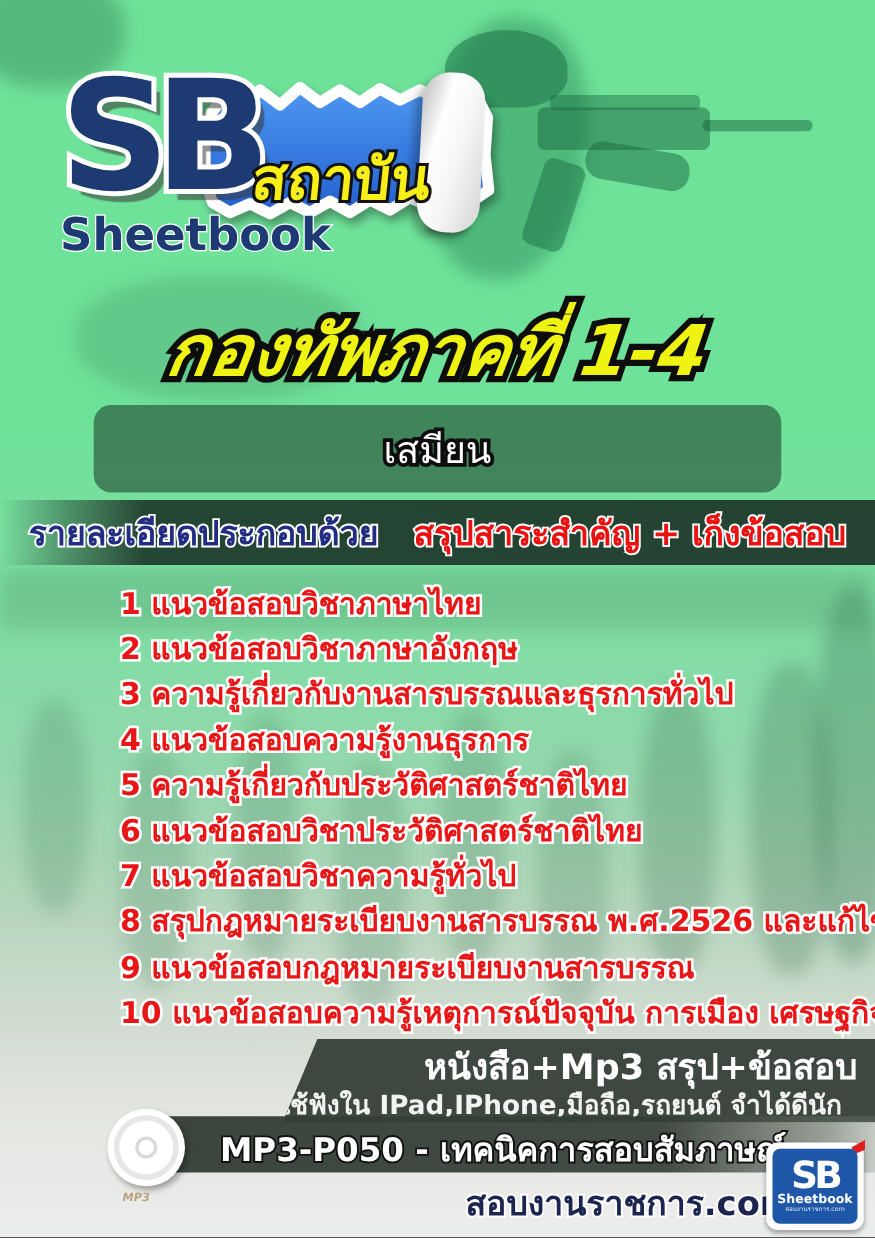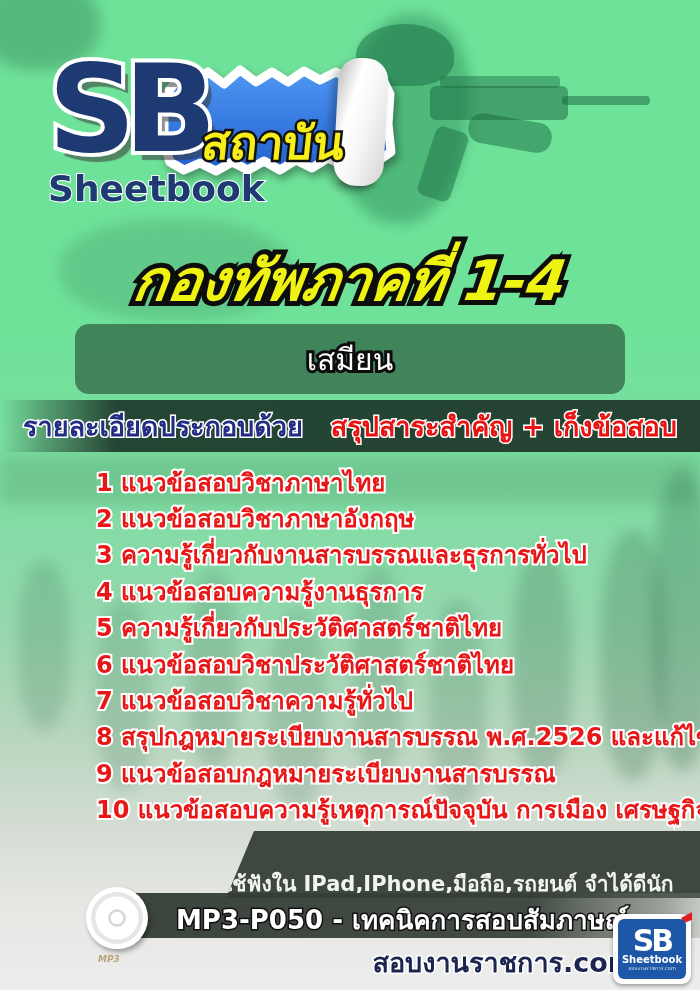--- a/index.html
+++ b/index.html
@@ -180,20 +180,21 @@
       </div>
     <div class="topic">
         <span class="st"><span class="b">9 แนวข้อสอบกฎหมายระเบียบงานสารบรรณ</span><span class="f">9 แนวข้อสอบกฎหมายระเบียบงานสารบรรณ</span></span>
       </div>
     <div class="topic">
         <span class="st"><span class="b">10 แนวข้อสอบความรู้เหตุการณ์ปัจจุบัน การเมือง เศรษฐกิจและสังคม</span><span class="f">10 แนวข้อสอบความรู้เหตุการณ์ปัจจุบัน การเมือง เศรษฐกิจและสังคม</span></span>
       </div>
   </div>
 
   <div class="promo">
+    <div class="l1">หนังสือ+Mp3 สรุป+ข้อสอบ</div>
     <div class="l2">ใช้ฟังใน IPad,IPhone,มือถือ,รถยนต์ จำได้ดีนักแล</div>
   </div>
 
   <div class="mp3bar">
     <span class="st"><span class="b">MP3-P050 - เทคนิคการสอบสัมภาษณ์</span><span class="f">MP3-P050 - เทคนิคการสอบสัมภาษณ์</span></span>
   </div>
   <div class="cd"></div>
   <div class="cd-label">MP3</div>
 
   <div class="website st">

